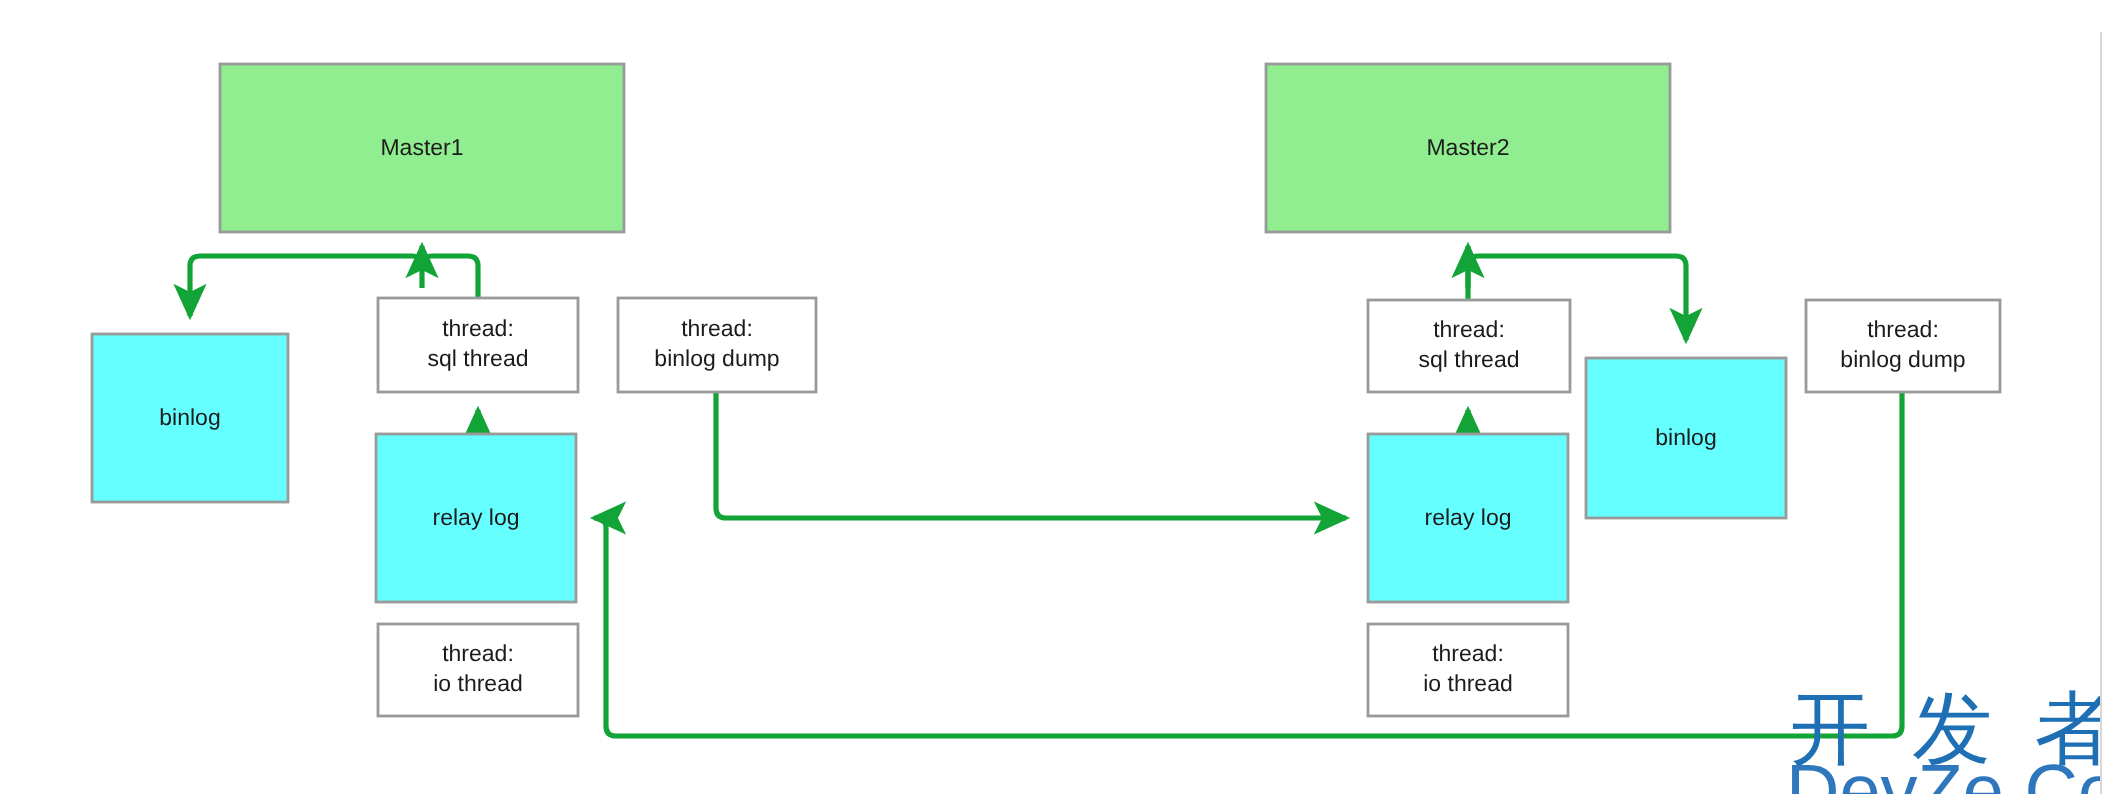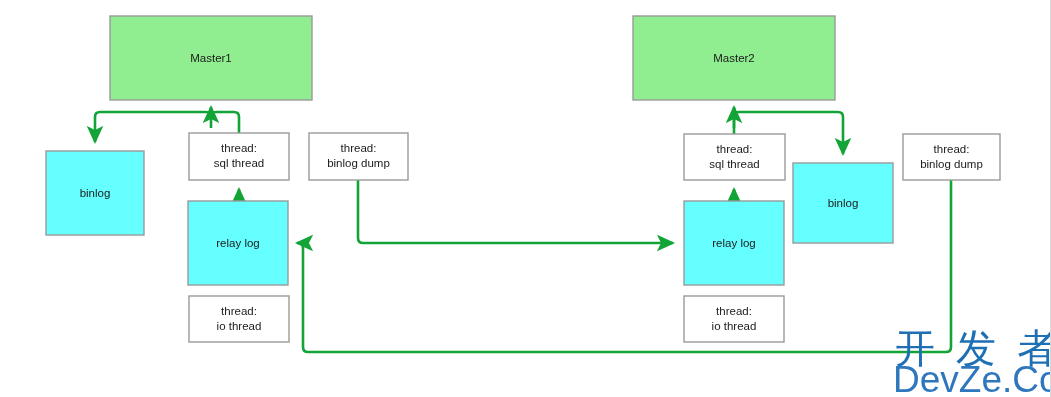--- a/index.html
+++ b/index.html
@@ -9,21 +9,21 @@
   }
   body {
     width: 1051px;
     height: 397px;
     position: relative;
     overflow: hidden;
     font-family: "Liberation Sans", sans-serif;
   }
   #diagram-root {
     position: absolute;
-    left: 0; top: 0;
+    left: 0; top: 16px;
     width: 1051px;
     height: 323px;
   }
   .right-edge-rule {
     position: absolute;
     right: 0;
     top: 0;
     width: 1px;
     height: 397px;
     background: #d8d8d8;

